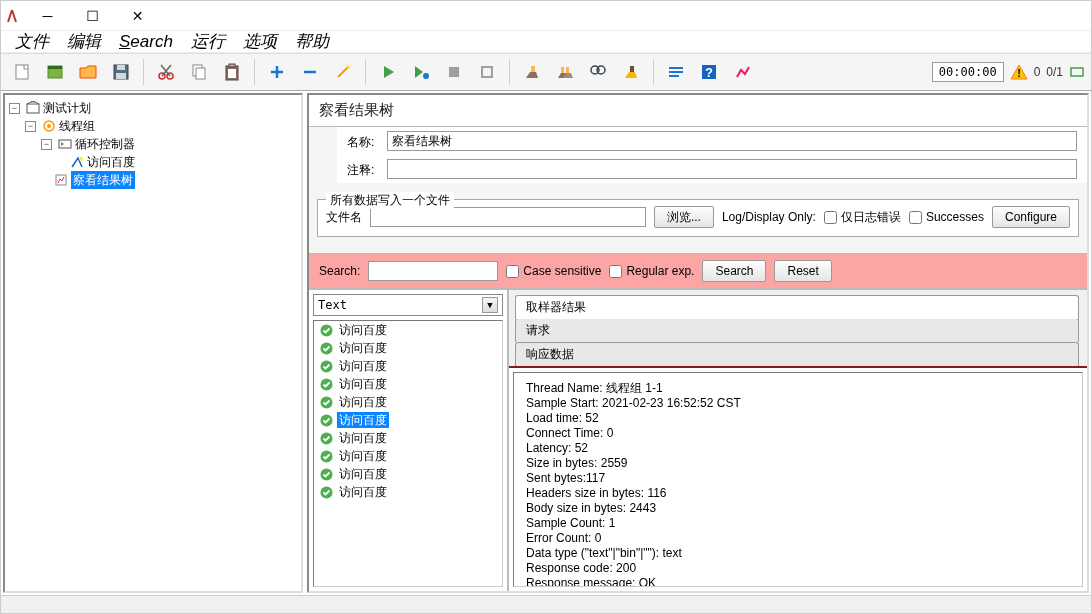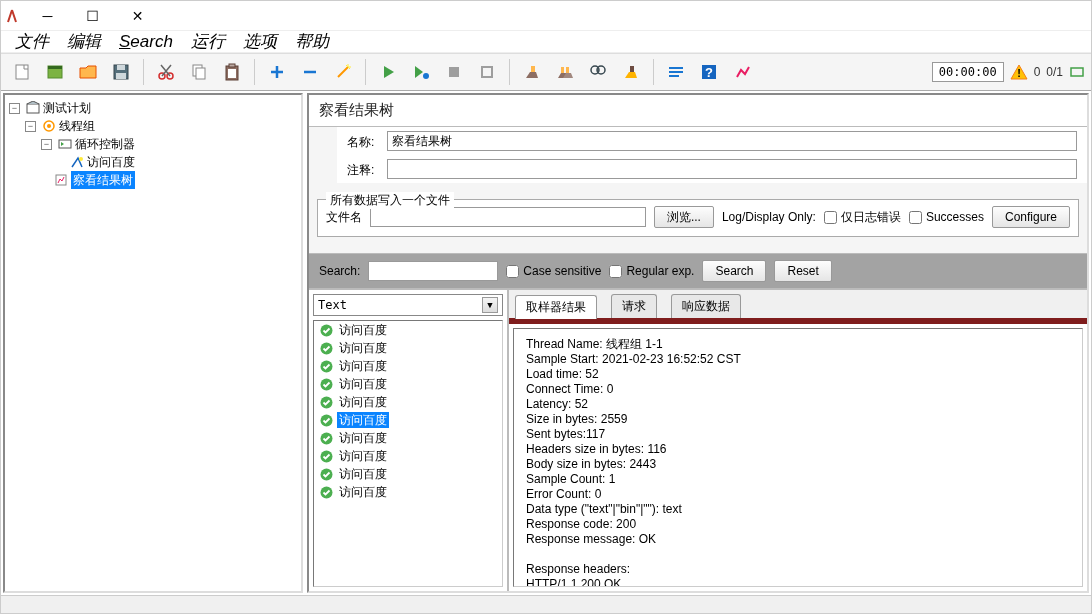--- a/index.html
+++ b/index.html
@@ -30,32 +30,32 @@
 .panel-title { font-size: 15px; padding: 6px 10px; color: #222; border-bottom: 1px solid #bbb; background: #fff; }
 .field-row { display: flex; align-items: flex-end; padding: 4px 10px; gap: 6px; background: #fff; margin-left: 28px; }
 .field-label { font-size: 12px; min-width: 34px; }
 .field-input { flex: 1; border: 1px solid #999; padding: 2px 4px; height: 20px; background: #fff; font-size: 12px; }
 .group-box { border: 1px solid #aaa; margin: 16px 8px; padding: 6px 8px 8px; position: relative; background: #fff; }
 .group-box > legend { position: absolute; top: -8px; left: 8px; background: #fff; padding: 0 4px; font-size: 12px; }
 .file-row { display: flex; align-items: center; gap: 8px; }
 .btn { border: 1px solid #999; background: linear-gradient(#fdfdfd,#e5e5e5); padding: 2px 12px; font-size: 12px; height: 22px; border-radius: 2px; }
 .checkbox-wrap { display: inline-flex; align-items: center; gap: 4px; font-size: 12px; }
 .checkbox-wrap input { margin: 0; }
-.search-row { display: flex; align-items: center; gap: 8px; padding: 6px 10px; border-top: 1px solid #bbb; border-bottom: 1px solid #bbb; background: #a3a3a3; }
+.search-row { display: flex; align-items: center; gap: 8px; padding: 6px 10px; border-top: 1px solid #bbb; border-bottom: 1px solid #bbb; background: #fca5a5; }
 .results-split { flex: 1; display: flex; overflow: hidden; border-top: 1px solid #bbb; }
 .results-left { width: 200px; display: flex; flex-direction: column; border-right: 2px solid #bbb; background: #fff; }
 .combo { border: 1px solid #888; background: #fff; padding: 2px 4px; margin: 4px; display: flex; align-items: center; justify-content: space-between; font-family: monospace; font-size: 12px; height: 22px; }
 .combo-arrow { width: 16px; height: 16px; background: linear-gradient(#f5f5f5,#ddd); border: 1px solid #999; display: flex; align-items: center; justify-content: center; font-size: 9px; }
 .result-list { flex: 1; overflow: auto; border: 1px inset #ccc; margin: 0 4px 4px; }
 .result-item { display: flex; align-items: center; padding: 1px 6px; gap: 4px; font-size: 12px; line-height: 16px; }
 .result-item .ri-label { padding: 0 2px; }
 .result-item.selected .ri-label { background: #0a84ff; color: #fff; }
 .check-icon { width: 13px; height: 13px; }
 .results-right { flex: 1; display: flex; flex-direction: column; background: #fff; overflow: hidden; }
-.tabs { display: flex; border-bottom: 6px solid #7f1d1d; padding: 4px 6px 0; gap: 12px; background: #f0f0f0; }
+.tabs { display: flex; border-bottom: 2px solid #7f1d1d; padding: 4px 6px 0; gap: 0; background: #f0f0f0; flex-direction: column; }
 .tab { padding: 3px 10px; border: 1px solid #999; border-bottom: none; background: #e8e8e8; font-size: 12px; margin-right: 2px; border-radius: 3px 3px 0 0; }
 .tab.active { background: #fff; position: relative; top: 1px; }
 .details { flex: 1; overflow: auto; padding: 8px 12px; font-family: Liberation Sans, sans-serif; font-size: 12px; line-height: 15px; white-space: pre; border: 1px inset #ccc; margin: 4px; background: #fff; }
 .statusbar { height: 18px; background: #f0f0f0; border-top: 1px solid #ccc; }
 svg { display: block; }
 </style>
 </head>
 <body>
 
 <div class="window">

